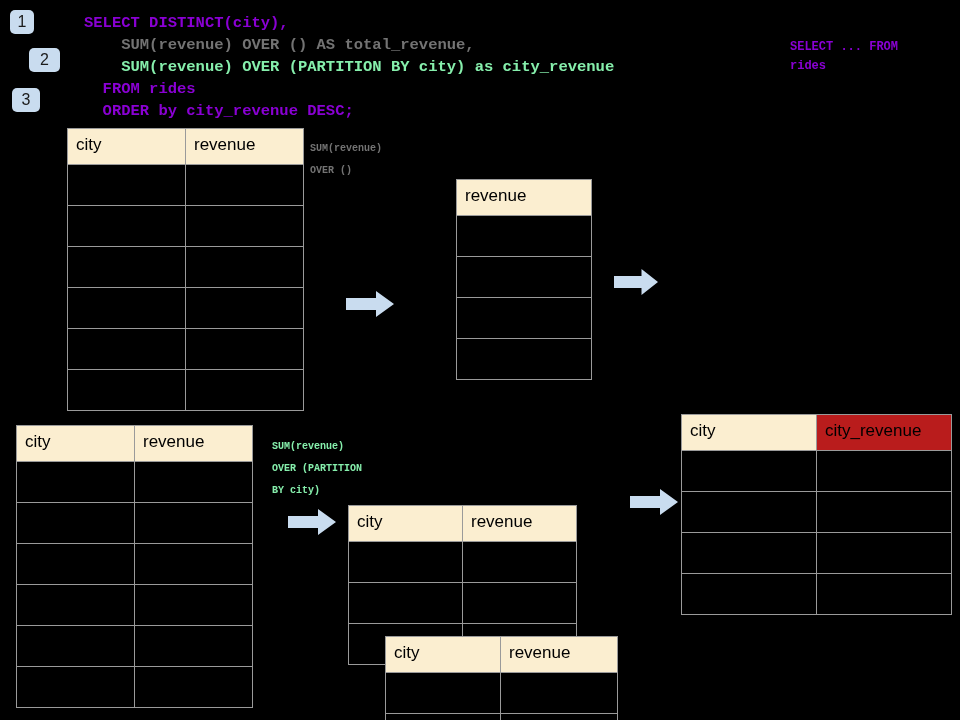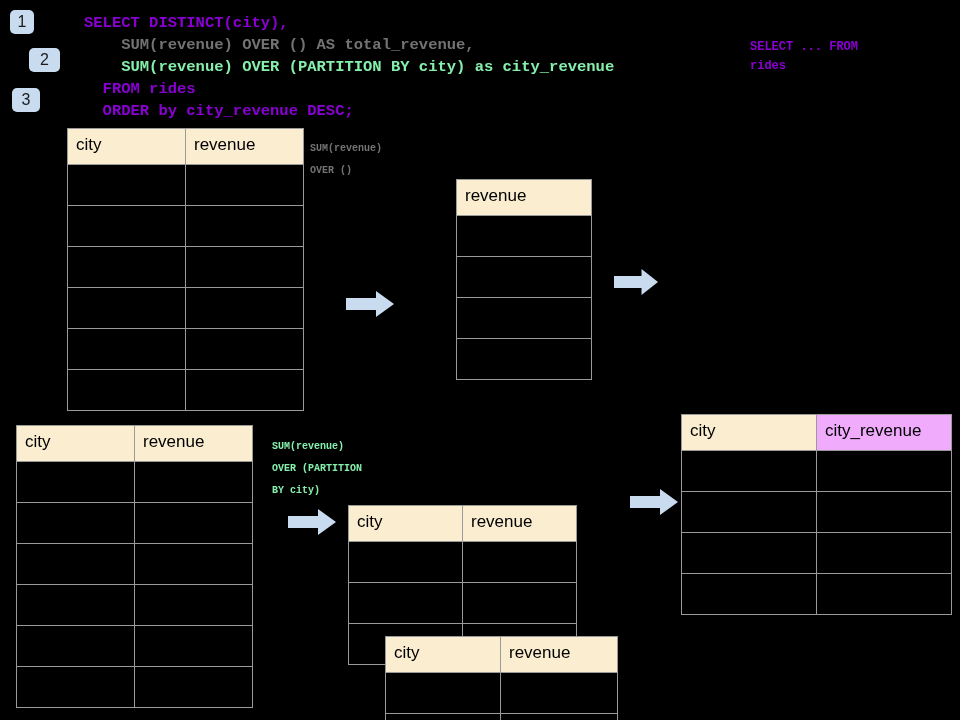--- a/index.html
+++ b/index.html
@@ -48,20 +48,21 @@
   .c-green  { color: #86efac; }
 
   .side-note {
     position: absolute;
     font-family: "Liberation Mono", monospace;
     font-size: 12px;
     font-weight: bold;
     line-height: 19px;
     color: #8a00d4;
     white-space: pre;
+    margin-left: 40px;
   }
 
   
   .annot {
     position: absolute;
     font-family: "Liberation Mono", monospace;
     font-size: 10px;
     font-weight: bold;
     line-height: 22px;
     white-space: pre;
@@ -266,21 +267,21 @@
       </tbody>
     </table>
     <table class="tbl" style="left: 681px; top: 414px;">
       <colgroup>
         <col style="width: 135px;">
         <col style="width: 135px;">
       </colgroup>
       <thead>
         <tr>
           <th style="background: rgb(251, 238, 208);">city</th>
-          <th style="background: #f0abfc;">city_revenue</th>
+          <th style="background: #b91c1c;">city_revenue</th>
         </tr>
       </thead>
       <tbody>
         <tr>
           <td></td>
           <td></td>
         </tr>
         <tr>
           <td></td>
           <td></td>

